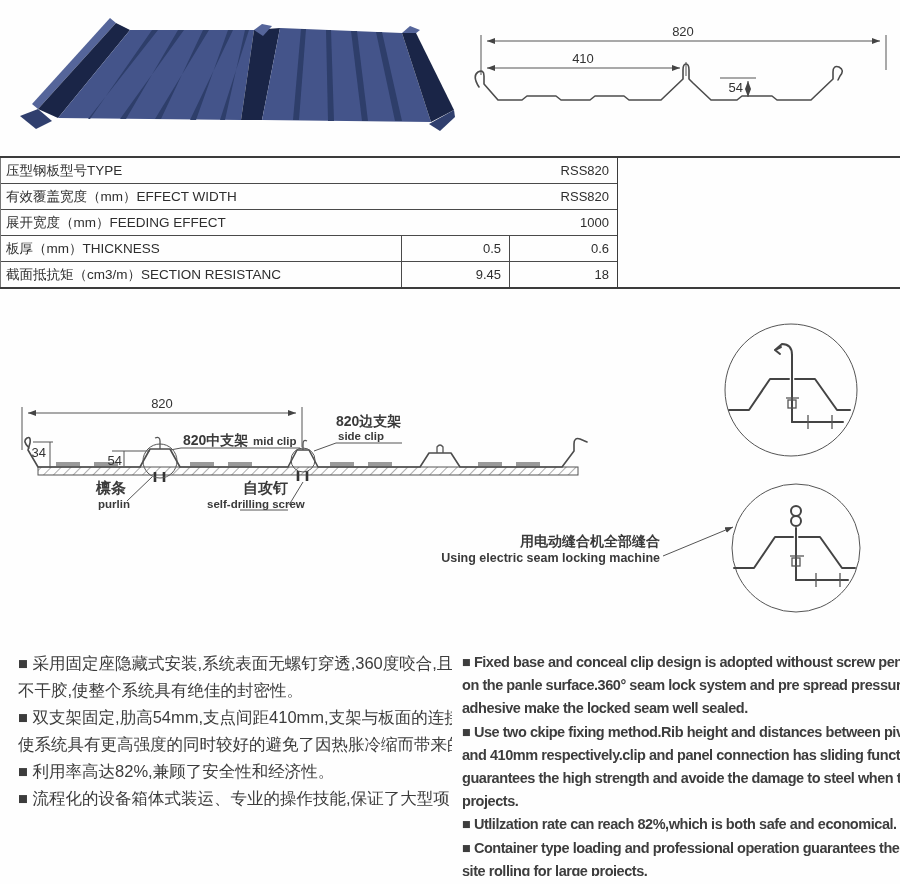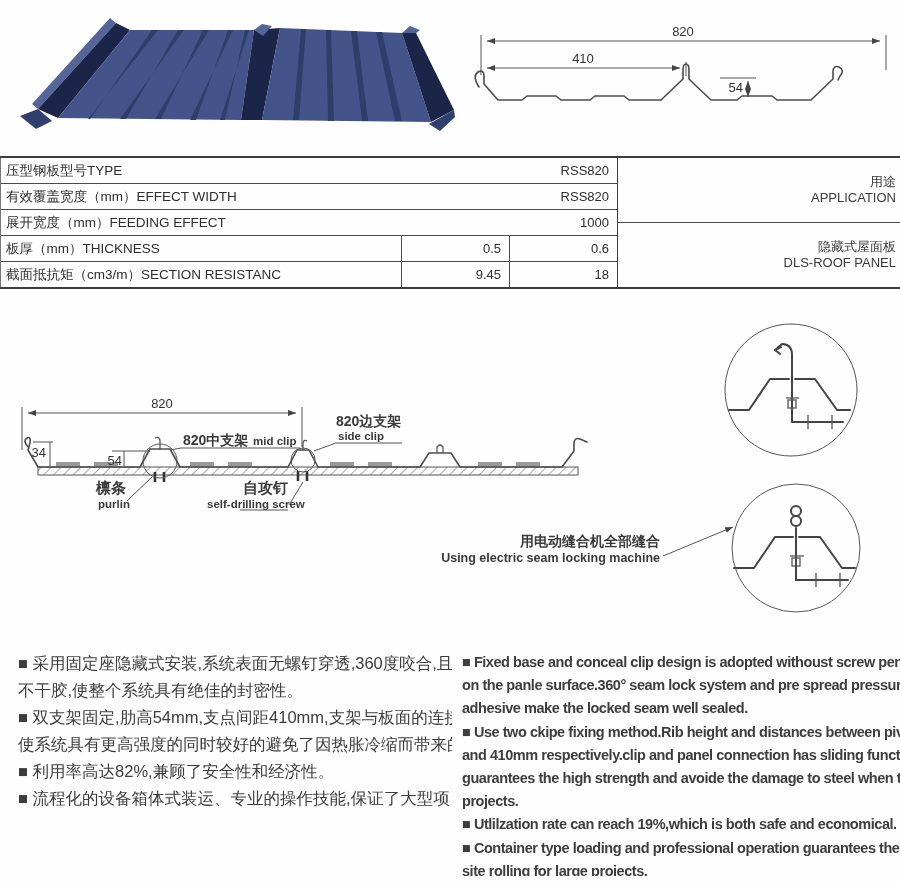--- a/index.html
+++ b/index.html
@@ -120,30 +120,20 @@
         <div class="lbl">板厚（mm）THICKNESS</div>
         <div class="val first">0.5</div>
         <div class="val first">0.6</div>
       </div>
       <div class="srow">
         <div class="lbl">截面抵抗矩（cm3/m）SECTION RESISTANC</div>
         <div class="val first">9.45</div>
         <div class="val first">18</div>
       </div>
     </div>
-    <div class="spec-right">
-      <div class="app-cell">
-        <div>用途</div>
-        <div>APPLICATION</div>
-      </div>
-      <div class="app-cell">
-        <div>隐藏式屋面板</div>
-        <div>DLS-ROOF PANEL</div>
-      </div>
-    </div>
   </div>
 
   <svg class="abs" style="left:0;top:300px;" width="900" height="340" viewBox="0 0 900 340">
     <defs>
       <marker id="arr2" markerWidth="10" markerHeight="8" refX="8" refY="3" orient="auto-start-reverse">
         <path d="M0,0 L8,3 L0,6 z" fill="#444"></path>
       </marker>
       <pattern id="hatch" width="7" height="8" patternUnits="userSpaceOnUse" patternTransform="rotate(45)">
         <line x1="0" y1="0" x2="0" y2="8" stroke="#8a8a8a" stroke-width="1.4"></line>
       </pattern>
@@ -252,18 +242,18 @@
   </div>
 
   <div class="feat en">
     <div class="line">■ Fixed base and conceal clip design is adopted withoust screw penetratio</div>
     <div class="line">on the panle surface.360°  seam lock system and pre spread pressure-sensitiv</div>
     <div class="line">adhesive make the locked seam well sealed.</div>
     <div class="line">■ Use two ckipe fixing method.Rib height and distances between pivots 54mm</div>
     <div class="line">and 410mm respectively.clip and panel connection has sliding function.Whic</div>
     <div class="line">guarantees the high strength and avoide the damage to steel when temperatur</div>
     <div class="line">projects.</div>
-    <div class="line">■ Utlilzation rate can reach 19%,which is both safe and economical.</div>
+    <div class="line">■ Utlilzation rate can reach 82%,which is both safe and economical.</div>
     <div class="line">■ Container type loading and professional operation guarantees the precise on</div>
     <div class="line">site rolling for large projects.</div>
   </div>
 
 </div>
 
 </body></html>

